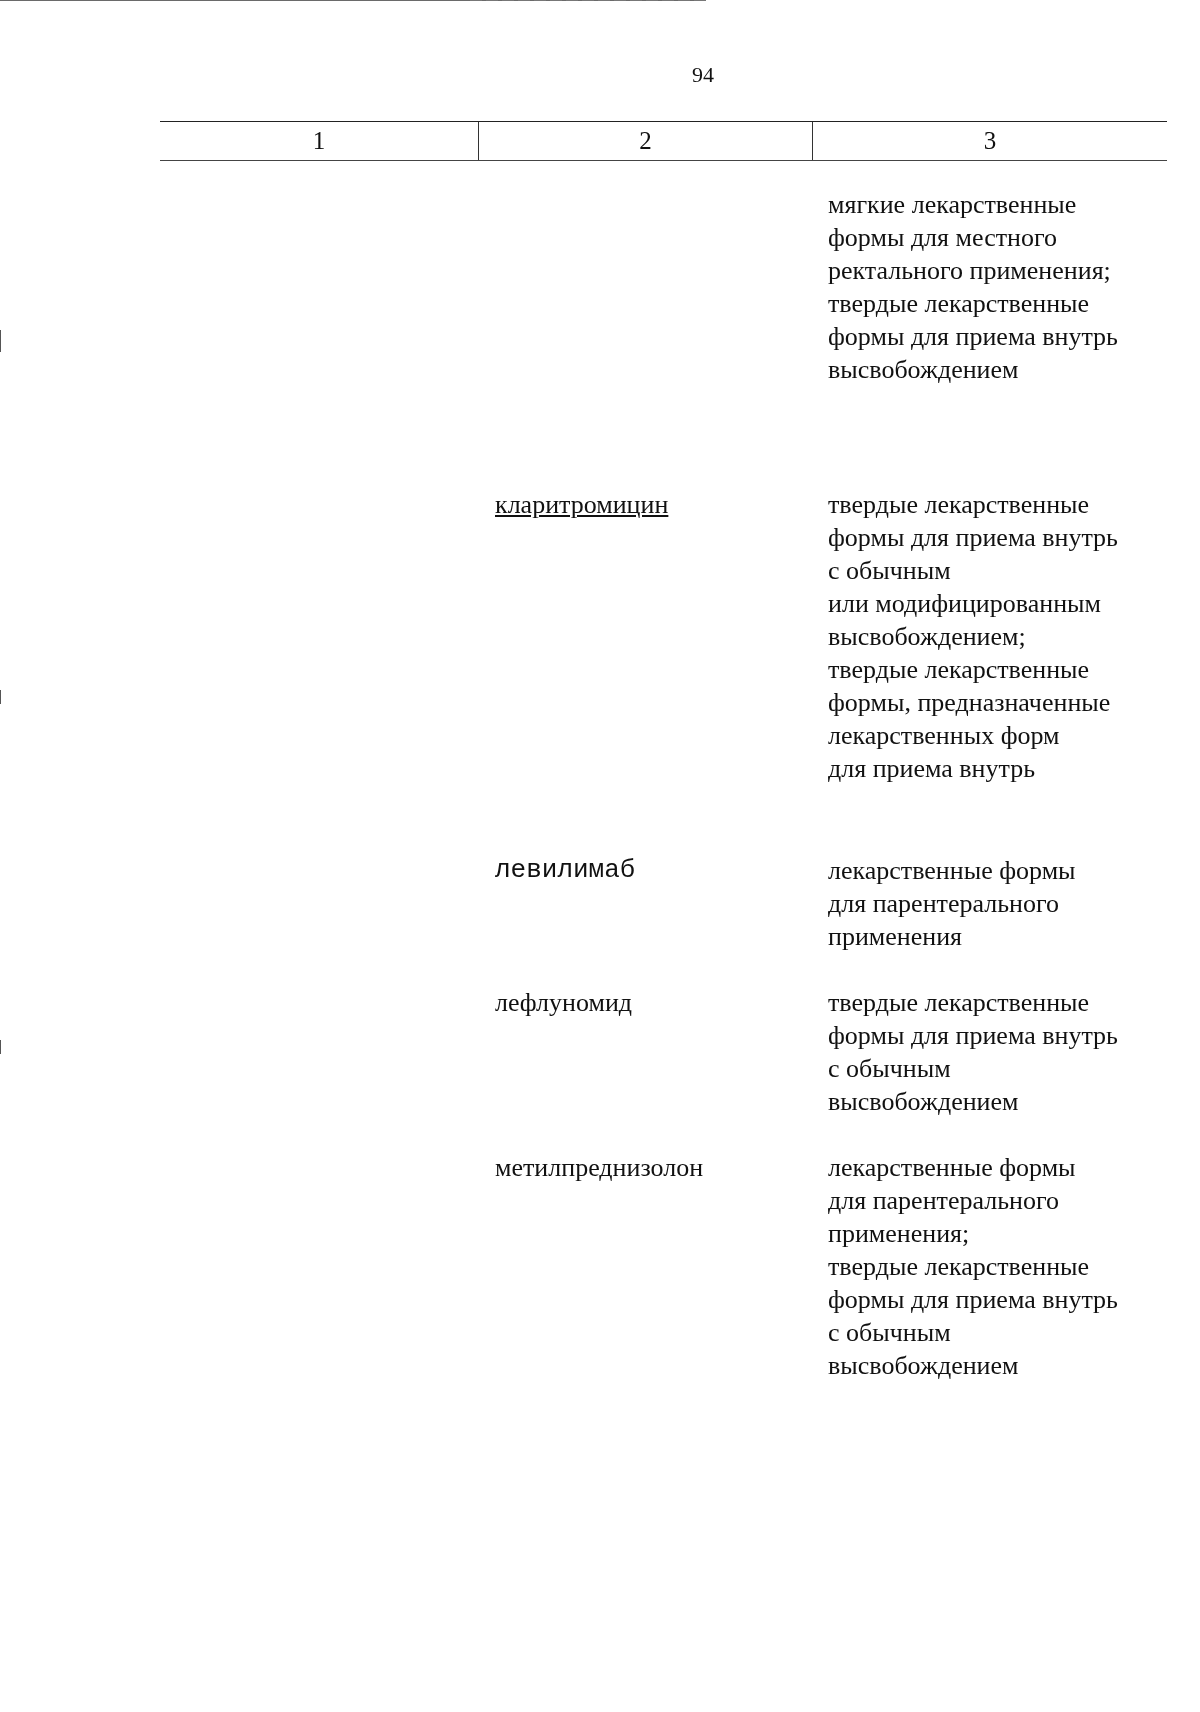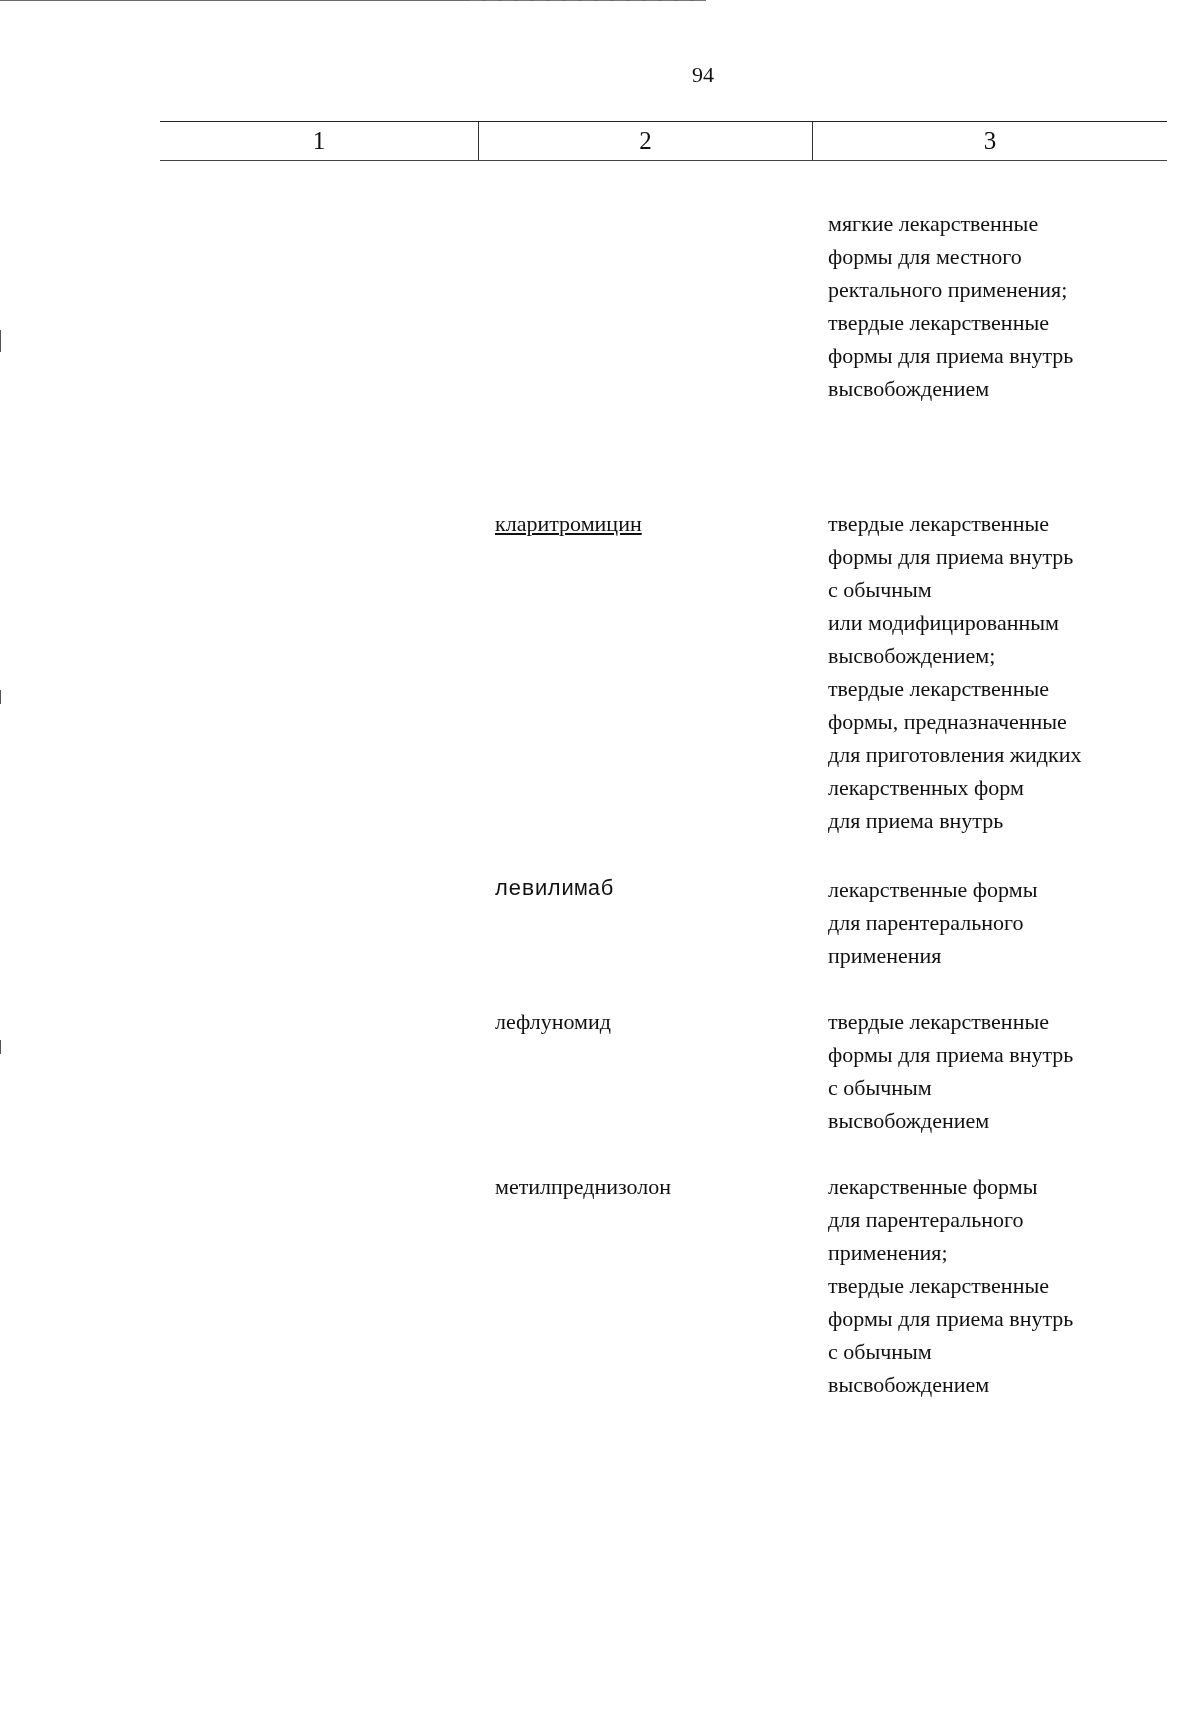--- a/index.html
+++ b/index.html
@@ -69,23 +69,22 @@
       justify-content: center;
       font-size: 25px;
       line-height: 38px;
     }
     .header-cell.c1 { width: 318px; }
     .header-cell.c2 { width: 333px; border-left: 1px solid #333; }
     .header-cell.c3 { flex: 1; border-left: 1px solid #333; }
 
     .entry {
       position: absolute;
-      font-size: 22px;
+      font-size: 26px;
       line-height: 33px;
-      margin-top: 19px;
     }
     .col2 { left: 495px; }
     .col3 { left: 828px; }
     .line { display: block; white-space: nowrap; }
   </style>
 </head>
 <body>
 
 <div class="scan-top-edge"></div>
 <div class="scan-top-edge-dash"></div>
@@ -114,21 +113,20 @@
 
 <div class="entry col2" style="top:488px;text-decoration:underline;">кларитромицин</div>
 <div class="entry col3" style="top:488px;">
   <span class="line">твердые лекарственные</span>
   <span class="line">формы для приема внутрь</span>
   <span class="line">с обычным</span>
   <span class="line">или модифицированным</span>
   <span class="line">высвобождением;</span>
   <span class="line">твердые лекарственные</span>
   <span class="line">формы, предназначенные</span>
-  <span class="line">для приготовления жидких</span>
   <span class="line">лекарственных форм</span>
   <span class="line">для приема внутрь</span>
 </div>
 
 <div class="entry col2" style="top:854px;font-family:Liberation Mono, monospace;">левилимаб</div>
 <div class="entry col3" style="top:854px;">
   <span class="line">лекарственные формы</span>
   <span class="line">для парентерального</span>
   <span class="line">применения</span>
 </div>

